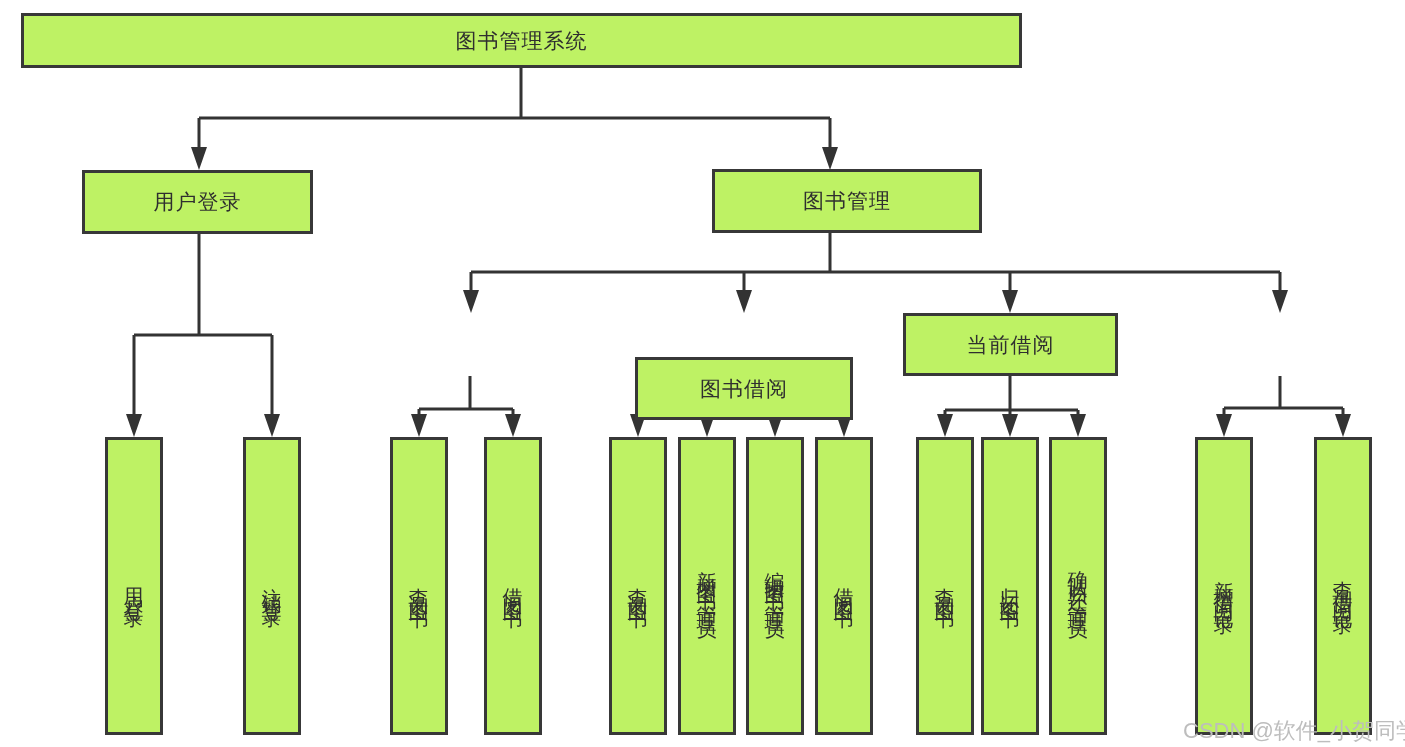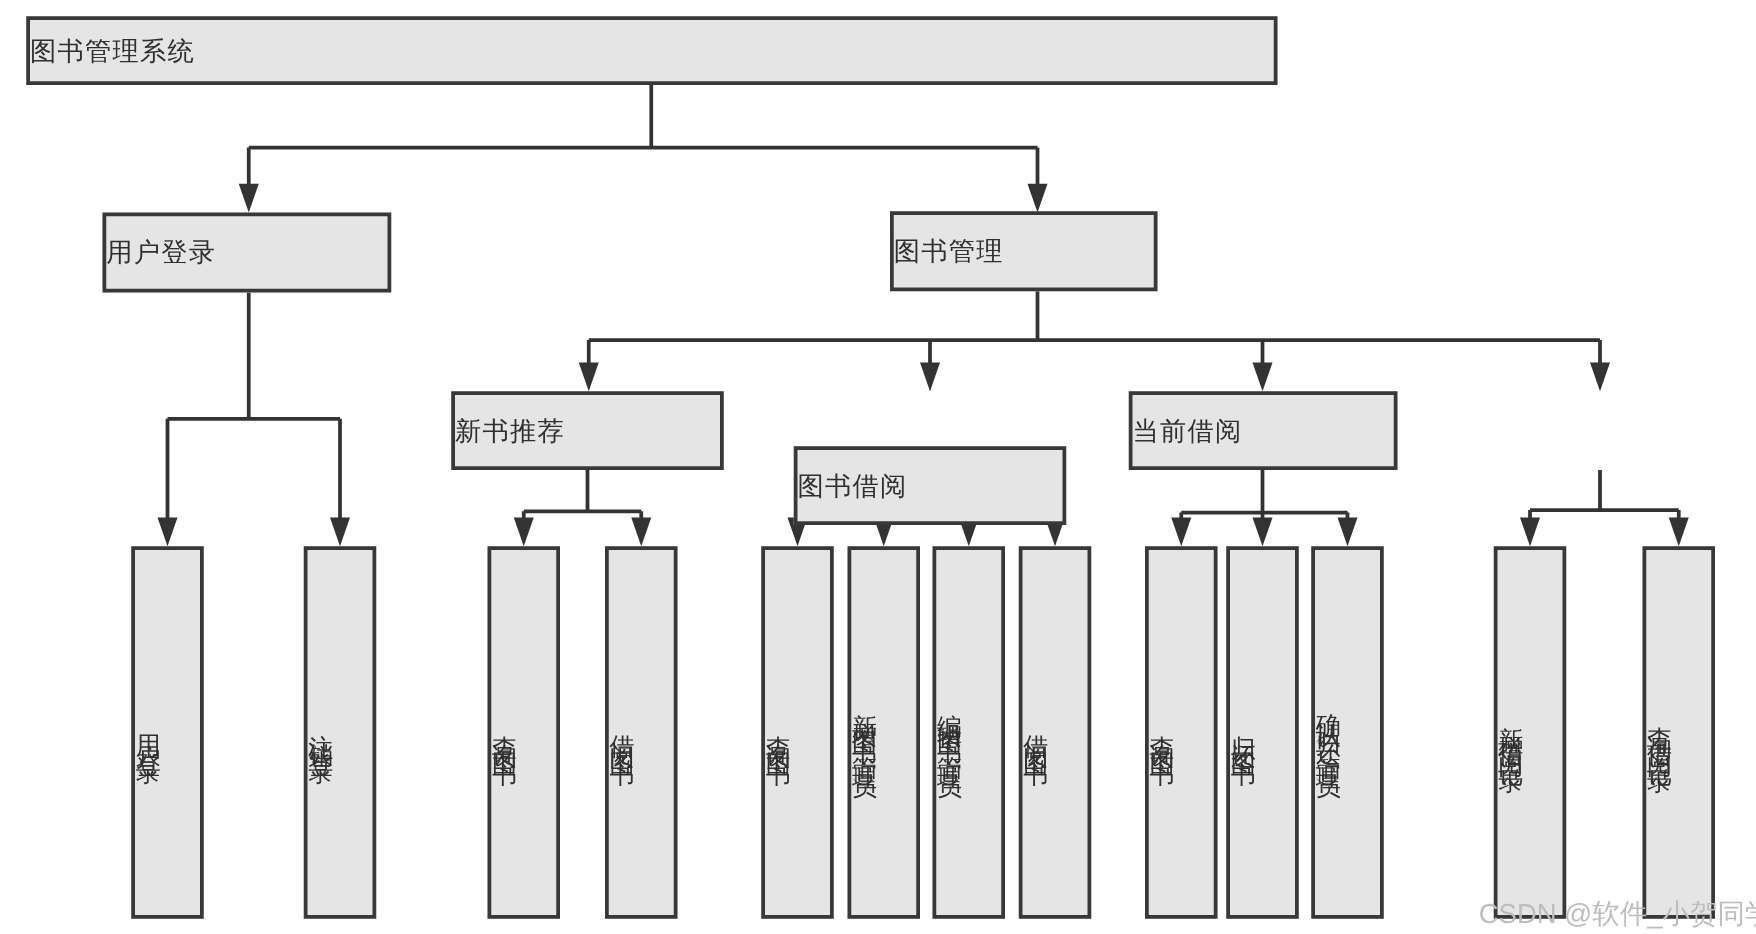--- a/index.html
+++ b/index.html
@@ -9,24 +9,24 @@
     font-family: "Liberation Sans", sans-serif;
     position: relative;
     overflow: hidden;
   }
   #canvas { position: absolute; left: 0; top: 0; width: 1405px; height: 747px; }
   svg.connectors { position: absolute; left: 0; top: 0; pointer-events: none; }
   .node {
     position: absolute;
     box-sizing: border-box;
     border: 3px solid #383838;
-    background: #e5e5e5;
+    background: #bef264;
     display: flex;
     align-items: center;
-    justify-content: flex-start;
+    justify-content: center;
     color: #2f2f2f;
   }
   .hnode { font-size: 21px; letter-spacing: 1px; }
   .vnode .vlabel {
     writing-mode: vertical-rl;
     text-orientation: mixed;
     font-size: 20px;
     line-height: 1;
     letter-spacing: 7px;
     white-space: nowrap;
@@ -81,27 +81,24 @@
     </g>
   </svg>
 
   <div class="node hnode" style="left:21px; top:13px; width:1001px; height:55px;">
     <span>图书管理系统</span>
   </div>
 
   <div class="node hnode" style="left:82px; top:170px; width:231px; height:64px;">
     <span>用户登录</span>
   </div>
-  <div class="node hnode" style="left:712px; top:169px; width:214px; height:64px;">
+  <div class="node hnode" style="left:712px; top:169px; width:270px; height:64px;">
     <span>图书管理</span>
   </div>
 
-  <div class="node hnode" style="left:361px; top:313px; width:218px; height:63px;">
-    <span>新书推荐</span>
-  </div>
   <div class="node hnode" style="left:635px; top:313px; width:218px; height:63px;margin-top:44px;">
     <span>图书借阅</span>
   </div>
   <div class="node hnode" style="left:903px; top:313px; width:215px; height:63px;">
     <span>当前借阅</span>
   </div>
 
   <div class="node vnode" style="left:105px; top:437px; width:58px; height:298px;">
     <span class="vlabel">用户登录</span>
   </div>

